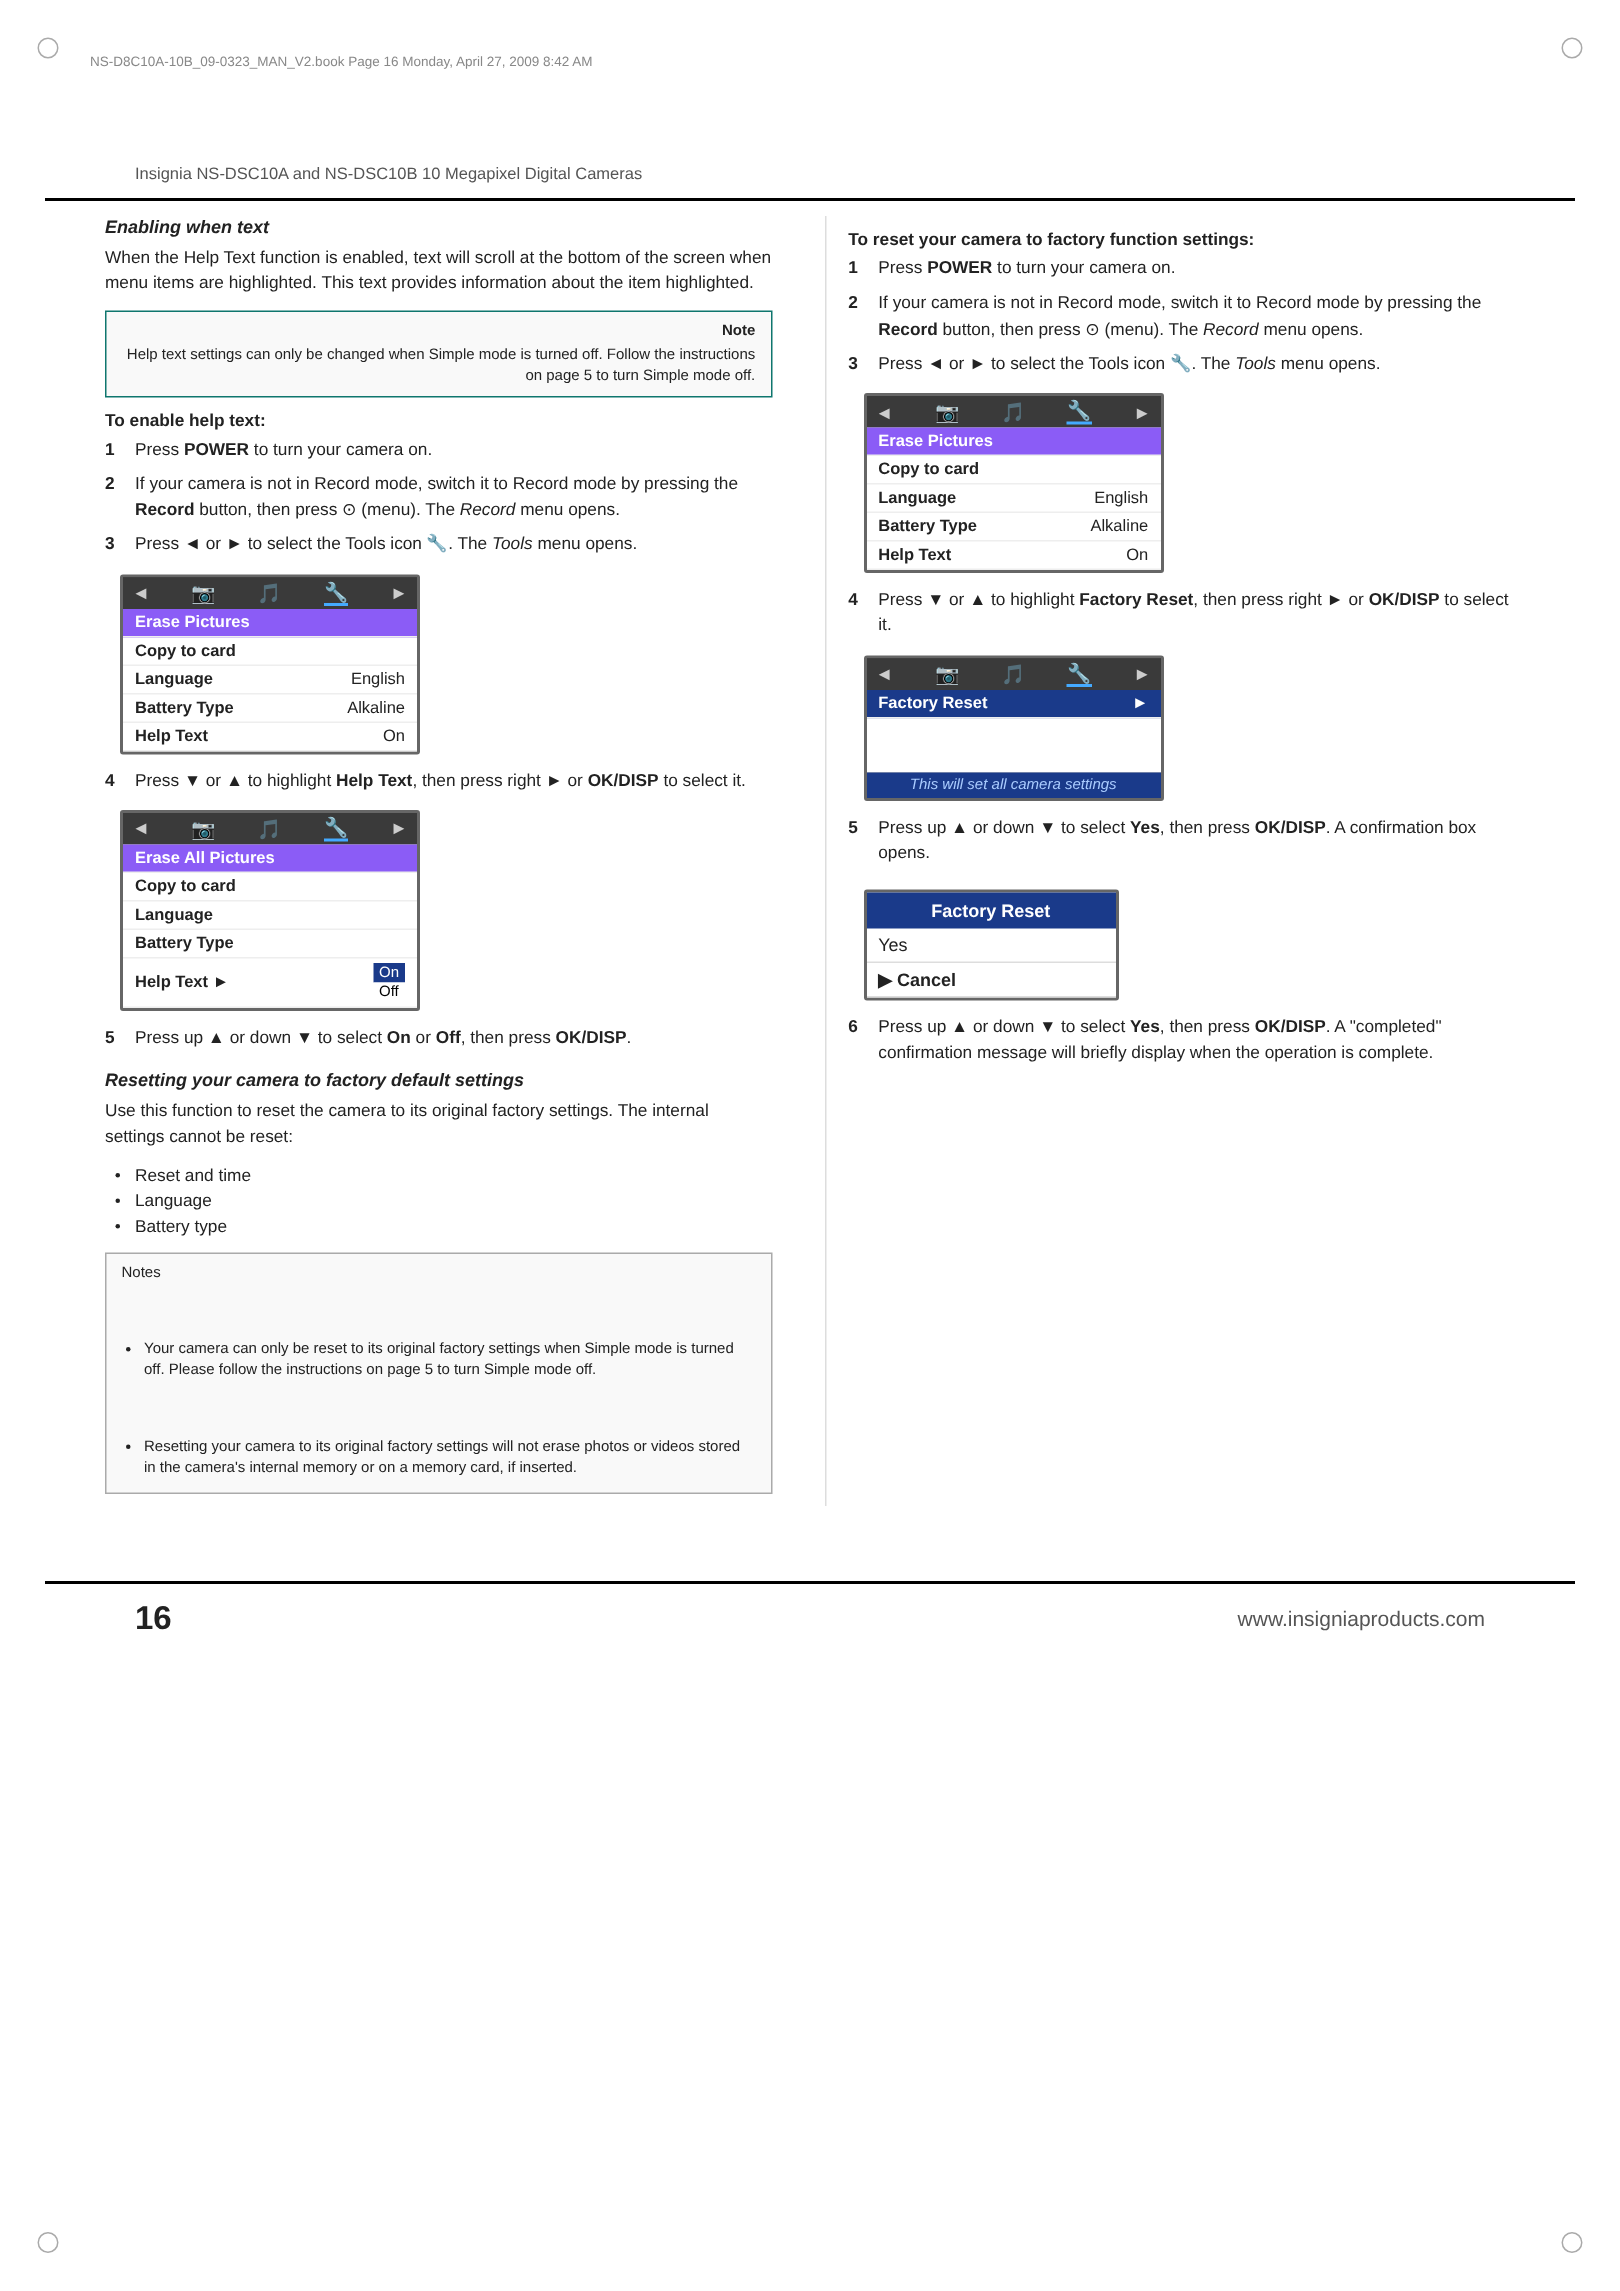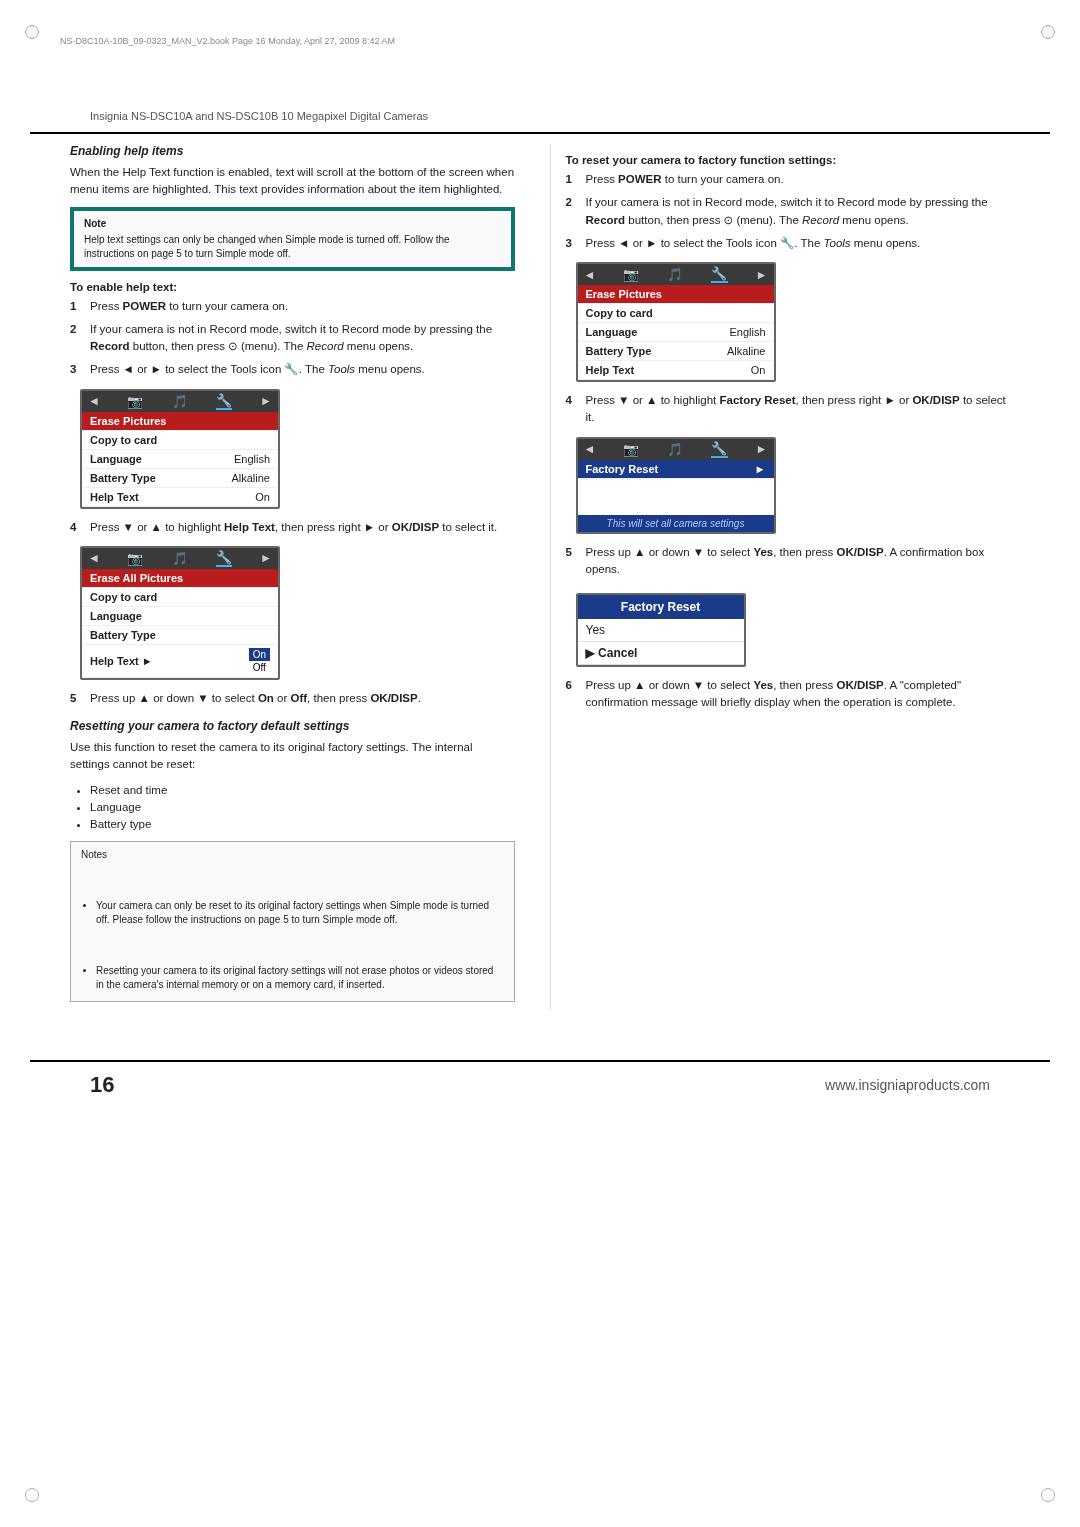--- a/index.html
+++ b/index.html
@@ -99,26 +99,27 @@
     }
 
     .body-text {
       font-size: 11.5px;
       line-height: 1.5;
       margin-bottom: 8px;
     }
 
     
     .note-box {
-      border: 4px solid #0f766e;
+      border: 1px solid #0f766e;
       background: #f9f9f9;
       padding: 6px 10px;
       font-size: 10px;
       line-height: 1.4;
       margin: 8px 0;
+      text-align: right;
     }
     .note-box .note-label {
       font-weight: bold;
       font-size: 10px;
       margin-bottom: 2px;
     }
     .notes-box {
       border: 1px solid #aaa;
       background: #f9f9f9;
       padding: 6px 10px;
@@ -172,21 +173,21 @@
     .camera-menu-items { background: #fff; }
     .menu-item {
       display: flex;
       justify-content: space-between;
       align-items: center;
       padding: 3px 8px;
       font-size: 11px;
       border-bottom: 1px solid #eee;
     }
     .menu-item.highlighted {
-      background: #b91c1c;
+      background: #8b5cf6;
       color: #fff;
     }
     .menu-item .item-label { font-weight: bold; }
     .menu-item .item-value { font-size: 11px; }
 
     
     .factory-menu {
       border: 2px solid #666;
       background: #222;
       margin: 10px 0;
@@ -294,21 +295,21 @@
 </div>
 
 <div class="page-header">
   <div class="header-right">Insignia NS-DSC10A and NS-DSC10B 10 Megapixel Digital Cameras</div>
 </div>
 
 <div class="content-area">
 
   <div class="left-col">
 
-    <div class="section-title">Enabling help items</div>
+    <div class="section-title">Enabling when text</div>
 
     <div class="body-text">When the Help Text function is enabled, text will scroll at the bottom of the screen when menu items are highlighted. This text provides information about the item highlighted.</div>
 
     <div class="note-box">
       <div class="note-label">Note</div>
       <div>Help text settings can only be changed when Simple mode is turned off. Follow the instructions on page 5 to turn Simple mode off.</div>
     </div>
 
     <div class="sub-title">To enable help text:</div>
 

